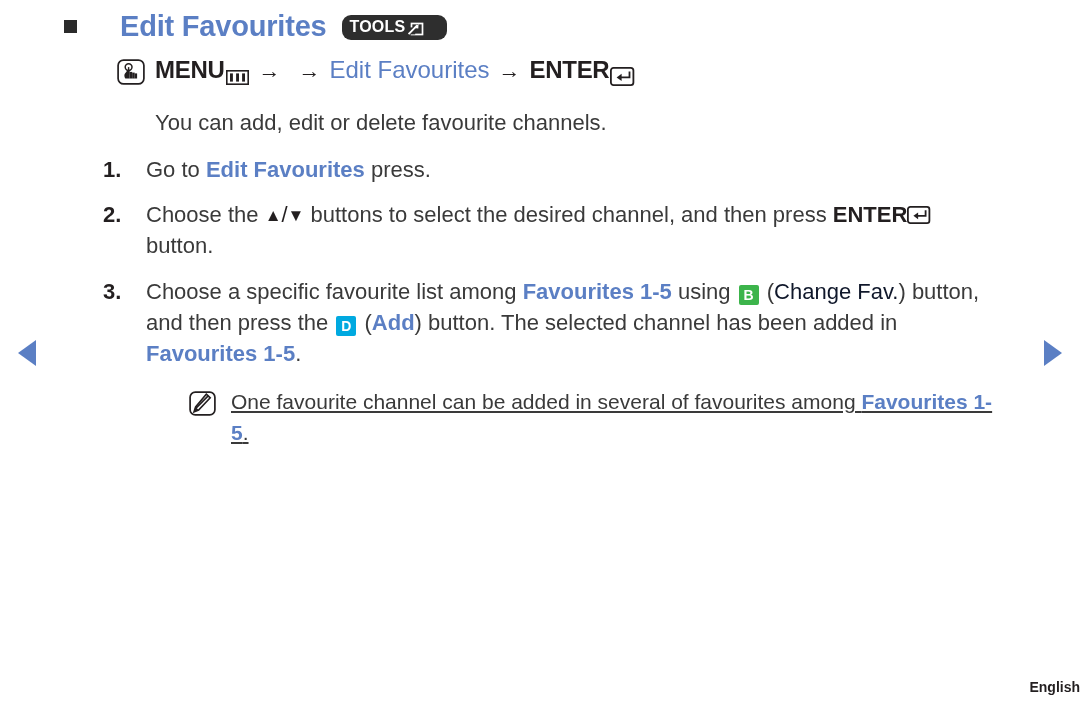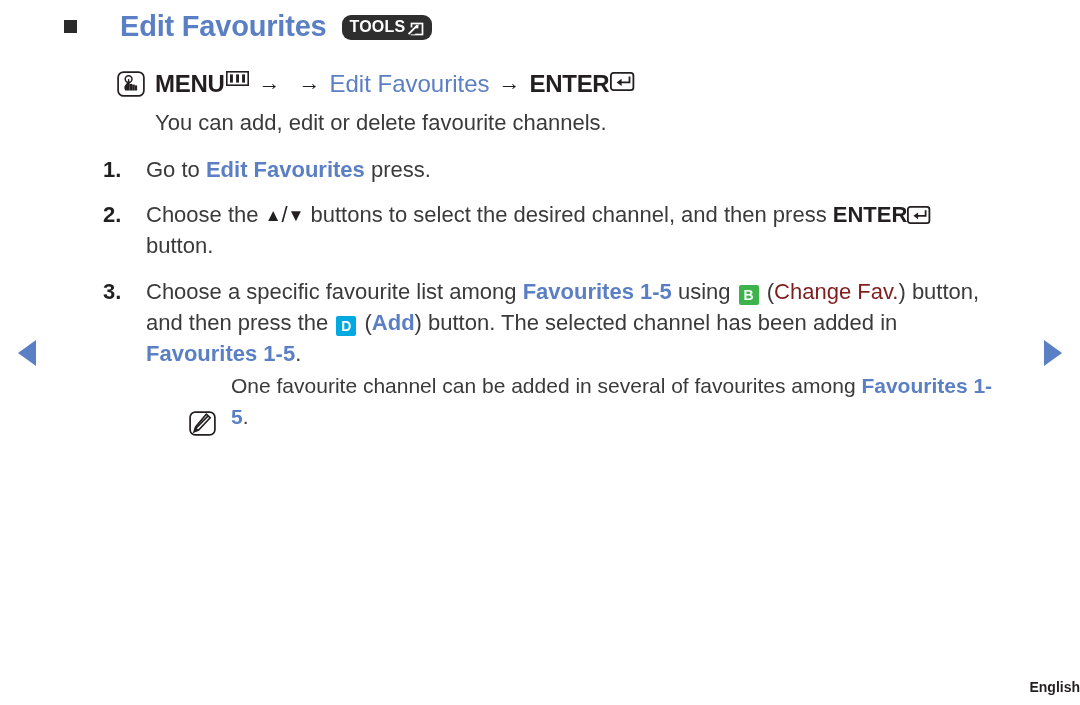--- a/index.html
+++ b/index.html
@@ -44,44 +44,44 @@
     letter-spacing: -0.2px;
     line-height: 1;
   }
   .tools-badge {
     display: inline-flex;
     align-items: center;
     gap: 2px;
     background: #2e2e2e;
     color: #ffffff;
     border-radius: 9px;
-    padding: 3px 8px 4px 8px;
+    padding: 3px 23px 4px 8px;
     font-size: 16px;
     font-weight: bold;
     letter-spacing: 0.2px;
     margin-left: 3px;
     position: relative;
     top: 1px;
   }
   .tools-glyph {
     display: inline-block;
     width: 17px;
     height: 17px;
     position: relative;
   }
   .tools-glyph svg { display: block; }
 
   
   .menu-path {
     position: absolute;
     left: 106px;
-    top: 70px;
+    top: 56px;
     font-size: 24px;
     display: flex;
-    align-items: flex-start;
+    align-items: flex-end;
     white-space: nowrap;
     padding-left: 11px;
   }
   .press-icon {
     display: inline-block;
     width: 28px;
     height: 26px;
     margin-right: 10px;
     position: relative;
     top: 1px;
@@ -157,21 +157,21 @@
   }
   .b-bold {
     font-weight: bold;
     color: #231f20;
   }
   .blue-bold {
     color: #5b7fc4;
     font-weight: bold;
   }
   .blue-plain {
-    color: #7f1d1d;
+    color: #0f172a;
   }
   .tri-up, .tri-down {
     display: inline-block;
     font-size: 17px;
     color: #231f20;
     position: relative;
     top: -1px;
   }
   .slash { color: #231f20; }
 
@@ -198,25 +198,26 @@
     position: relative;
     top: 1px;
     margin: 0 2px;
   }
   .key-b { background: #3cb44b; }
   .key-d { background: #00a9e0; }
 
   
   .note {
     display: flex;
-    align-items: flex-end;
-    margin-top: 2px;
+    align-items: flex-start;
+    margin-top: 18px;
     margin-left: 43px;
     font-size: 21px;
     color: #3a3a3a;
+    text-decoration: underline;
   }
   .note-icon {
     flex: 0 0 27px;
     width: 27px;
     height: 25px;
     margin-right: 15px;
     position: relative;
     top: 4px;
   }
   .note-icon svg { display: block; }

